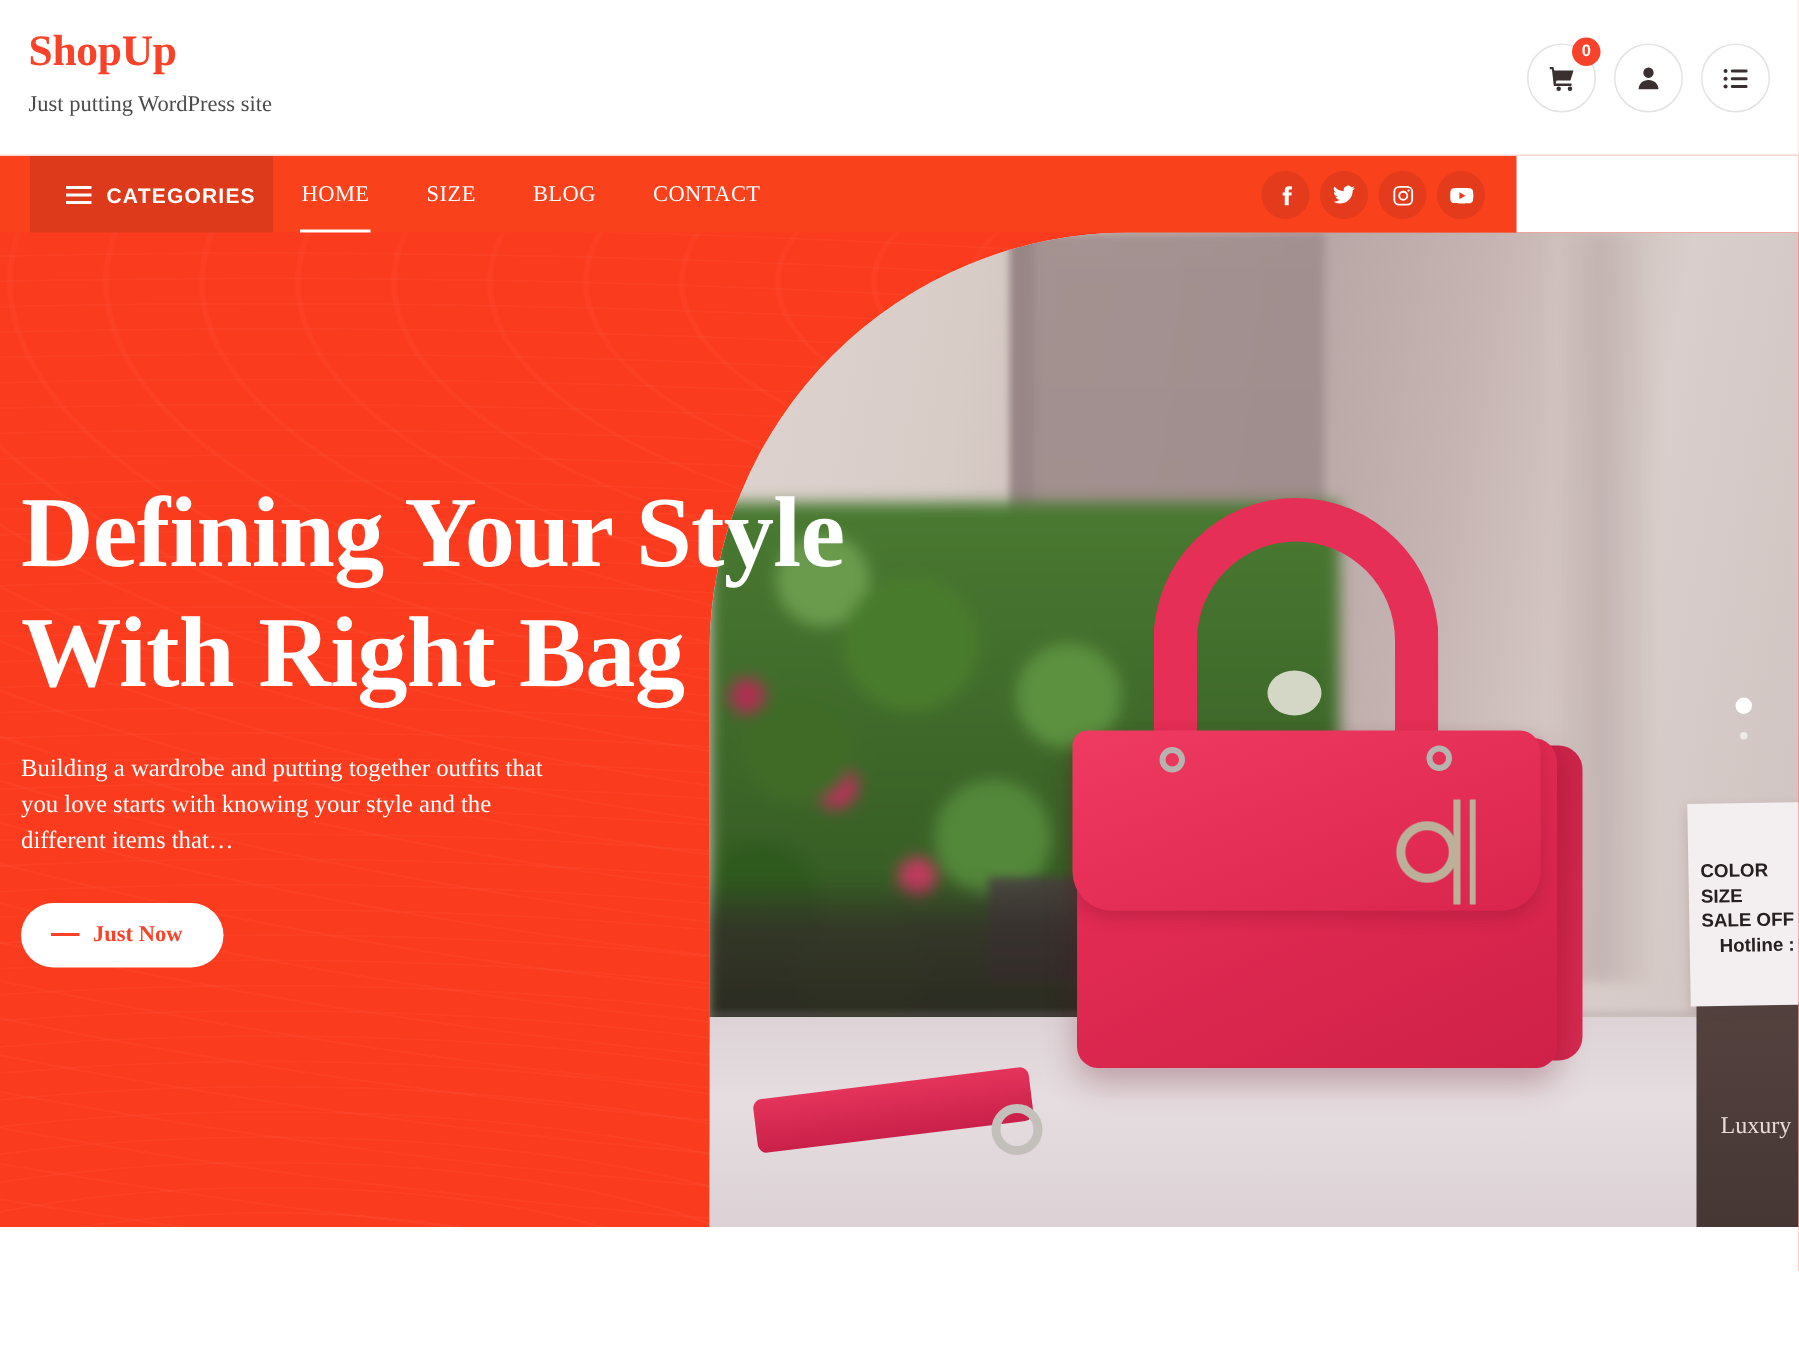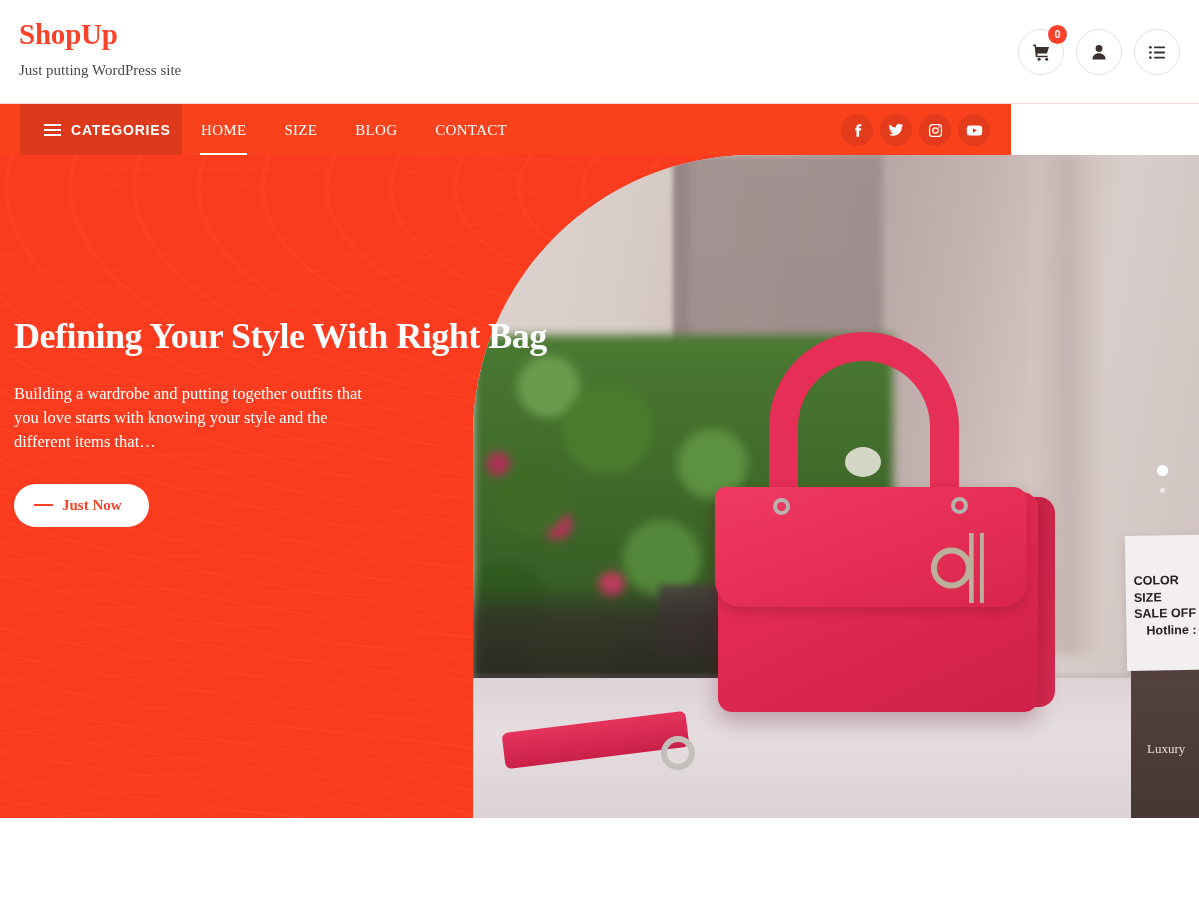--- a/index.html
+++ b/index.html
@@ -132,21 +132,21 @@
   }
 
   .hero-text { position: absolute; left: 14px; top: 160px; width: 640px; z-index: 5; }
   .hero-number {
     font-family: "Liberation Serif", serif;
     font-size: 37px; color: #ffffff; line-height: 1;
     margin-bottom: 17px; font-weight: normal;
   }
   .hero-title {
     font-family: "Liberation Serif", serif;
-    font-size: 36px; font-weight: bold; color: #ffffff;
+    font-size: 67px; font-weight: bold; color: #ffffff;
     line-height: 1.2; letter-spacing: -0.5px;
   }
   .hero-desc {
     font-family: "Liberation Serif", serif;
     font-size: 16.5px; color: #ffffff; line-height: 1.45;
     margin-top: 24px; width: 360px;
   }
   .hero-cta {
     margin-top: 30px; display: inline-flex; align-items: center;
     gap: 9px; background: #ffffff; color: #f8432a;
@@ -283,21 +283,21 @@
   .sale-title { font-size: 19px; font-weight: bold; text-align: right; line-height: 1; margin-bottom: 8px; }
   .sale-line { font-size: 12.5px; font-weight: bold; line-height: 1.32; }
   .sale-line.hot { padding-left: 12px; }
   .sale-post {
     position: absolute; left: 658px; top: 513px; width: 108px; height: 150px;
     background: linear-gradient(180deg, #54423f, #463734);
   }
   .sale-post-txt {
     position: absolute; left: 674px; top: 585px;
     font-family: "Liberation Serif", serif;
-    font-size: 13px; color: #e8dcd5; line-height: 1.4;
+    font-size: 16px; color: #e8dcd5; line-height: 1.4;
   }
 
   
   .slider-dots {
     position: absolute; right: 31px; top: 310px; z-index: 6;
     display: flex; flex-direction: column; align-items: center; gap: 12px;
   }
   .dot { border-radius: 50%; background: #ffffff; cursor: pointer; }
   .dot.active { width: 11px; height: 11px; }
   .dot.idle { width: 5px; height: 5px; opacity: .62; }

